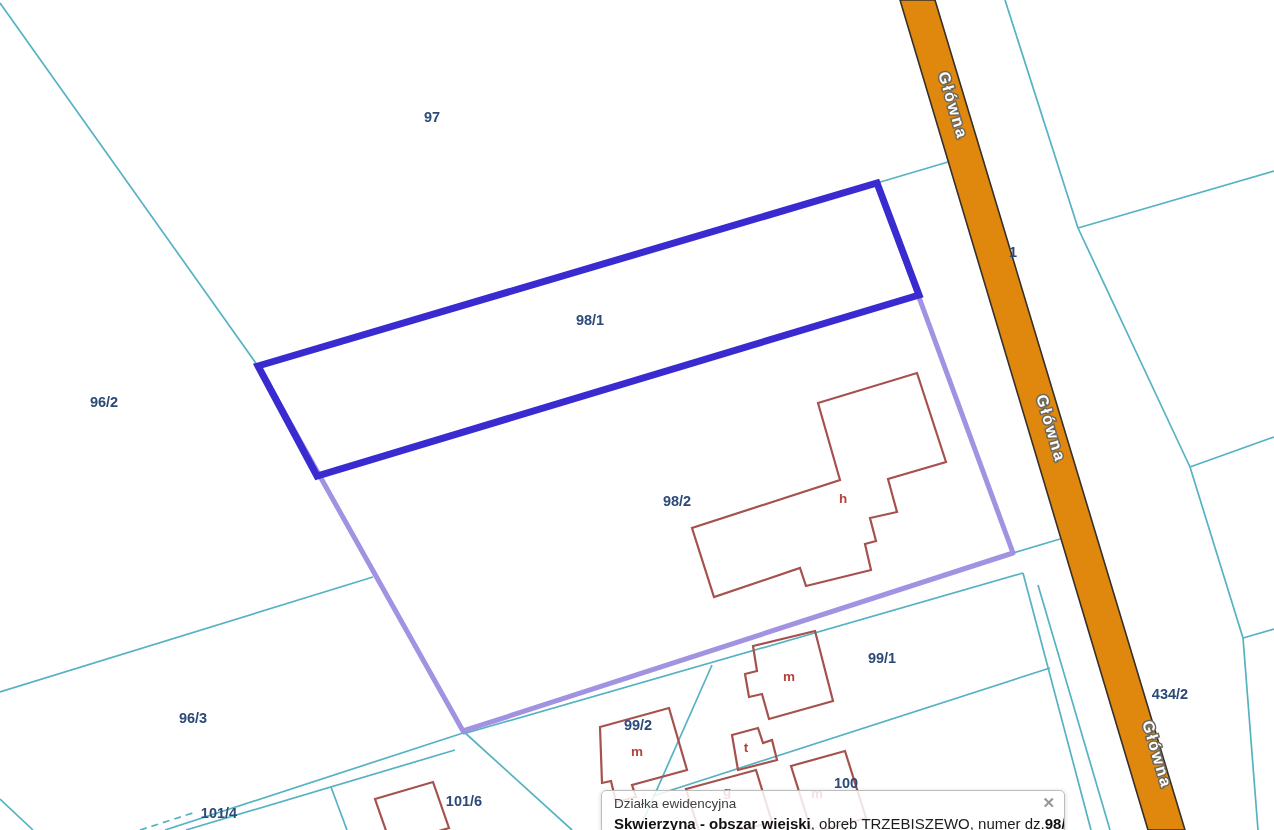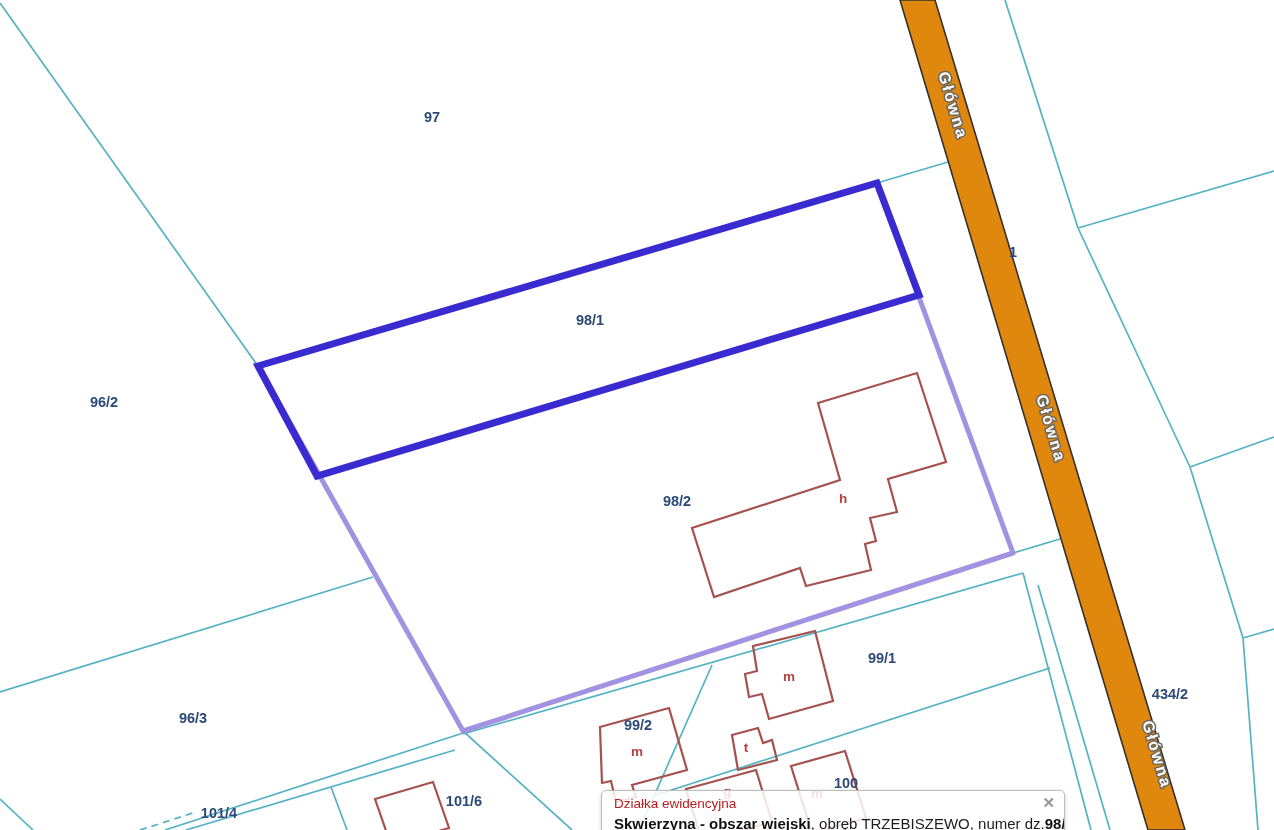--- a/index.html
+++ b/index.html
@@ -15,21 +15,21 @@
   .bld{stroke:var(--building_line);stroke-width:2.2;fill:none;stroke-linejoin:miter;}
 
   .parcel-label{fill:var(--parcel_label);font:bold 14.5px "Liberation Sans",sans-serif;text-anchor:middle;}
   .building-label{fill:var(--building_label);font:bold 13.5px "Liberation Sans",sans-serif;text-anchor:middle;}
   .road-label{fill:#ffffff;stroke:#6e685c;stroke-width:3px;paint-order:stroke;
               font:bold 16px "Liberation Sans",sans-serif;text-anchor:middle;letter-spacing:2px;}
 
   .popup{position:absolute;left:601px;top:790px;width:464px;height:44px;box-sizing:border-box;
          background:rgba(255,255,255,.84);border:1px solid #bdbdbd;border-radius:5px;
          box-shadow:0 1px 4px rgba(0,0,0,.18);padding:5px 12px;overflow:hidden;}
-  .popup-title{font-size:13.5px;color:#b91c1c;}
+  .popup-title{font-size:13.5px;color:#404040;}
   .popup-body{font-size:15px;color:#1c1c1c;margin-top:4px;white-space:pre;}
   .popup-body b{color:#111;}
   .popup-close{position:absolute;right:9px;top:4px;color:#979797;font-size:15px;font-weight:bold;
                cursor:pointer;line-height:1;}
 </style>
 </head>
 <body>
 
 <div id="stage">
   <svg id="map-svg" width="1274" height="830" viewBox="0 0 1274 830">

